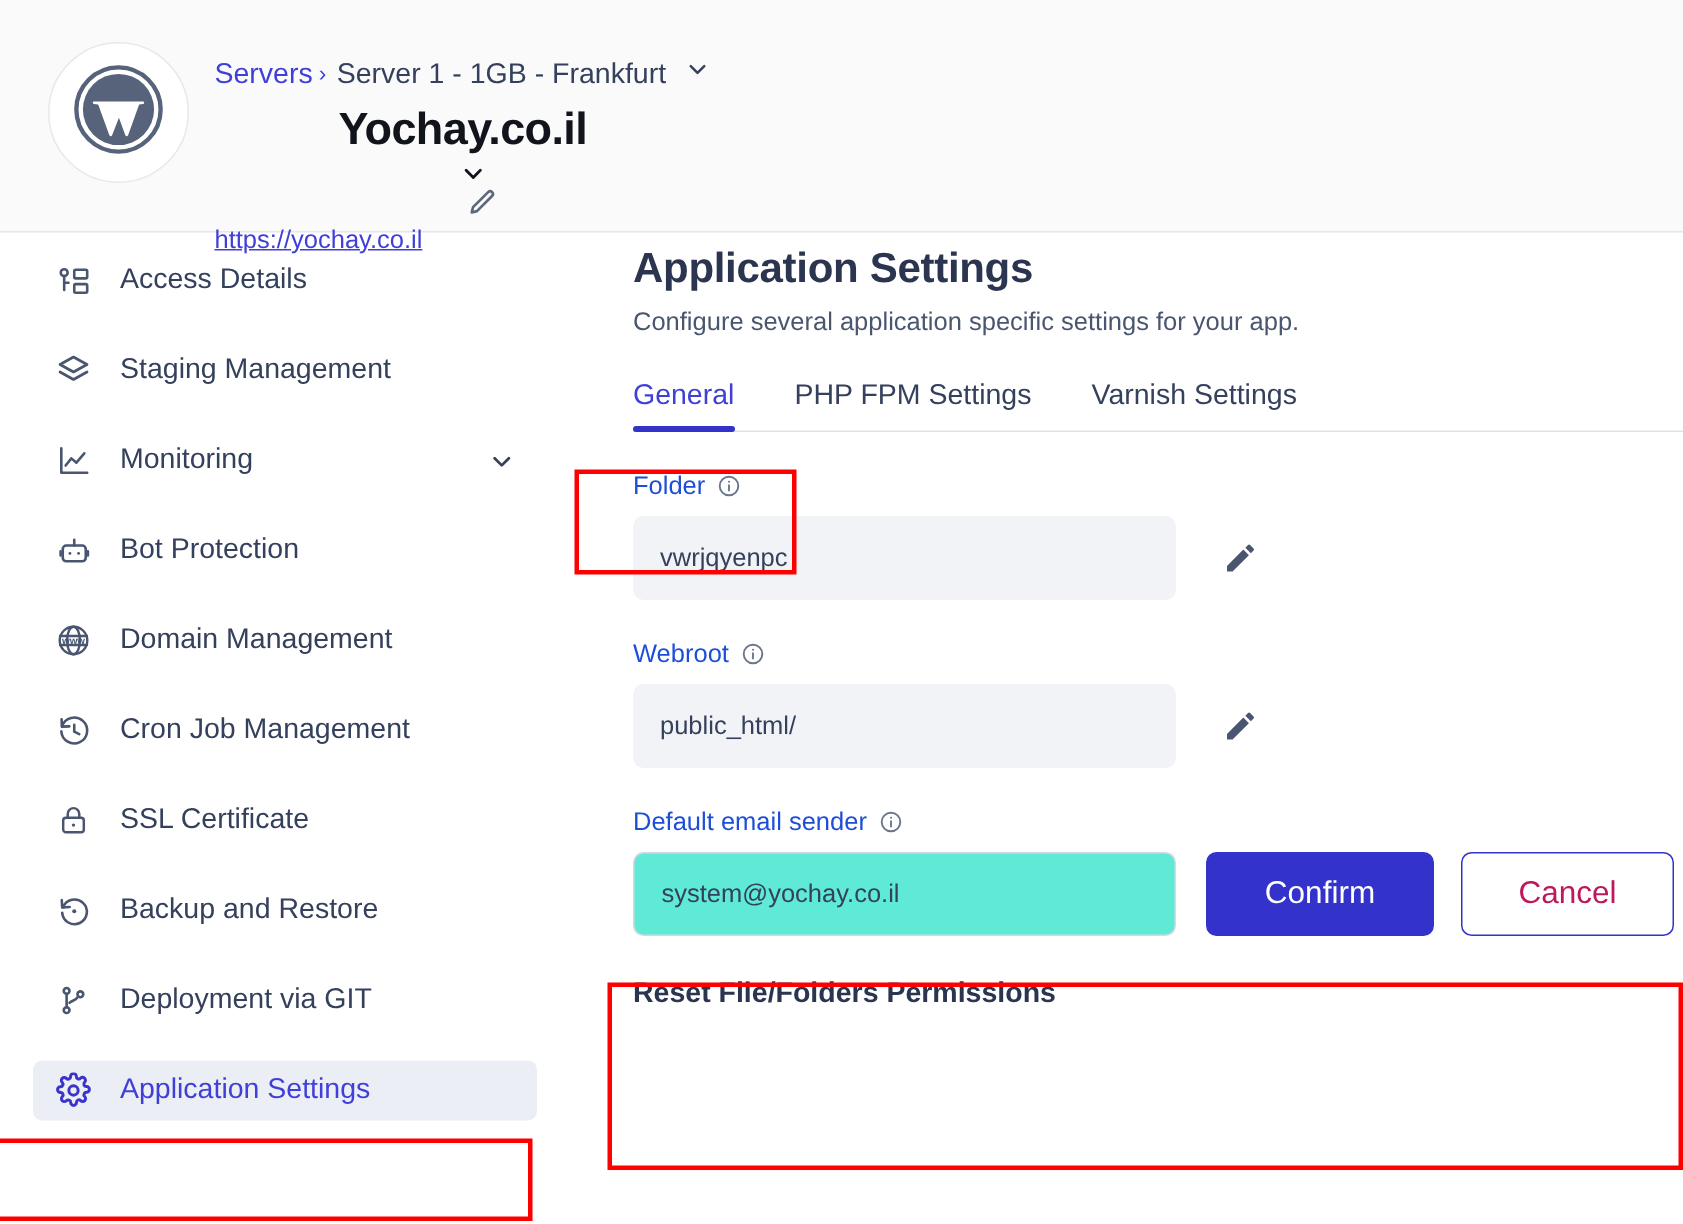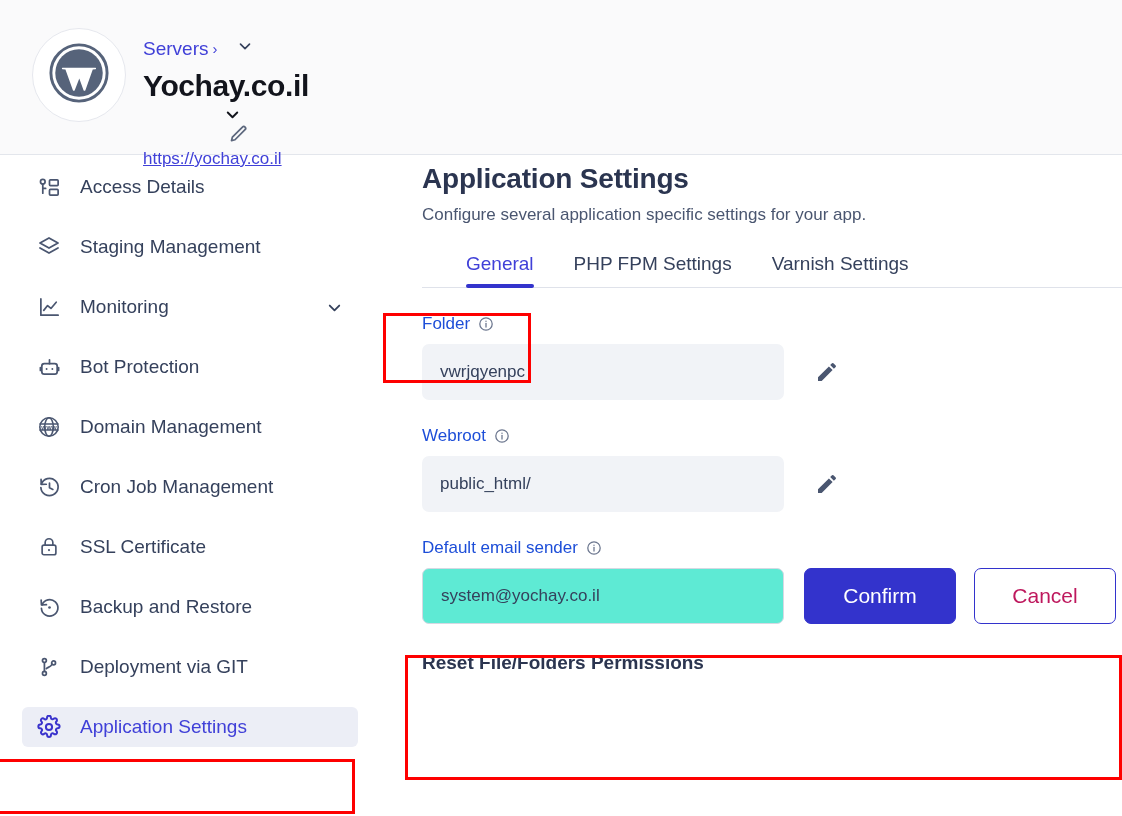--- a/index.html
+++ b/index.html
@@ -170,21 +170,21 @@
   }
   .tab {
     font-size: 19px;
     color: #35415c;
     padding: 0 0 12px 0;
     margin-right: 40px;
     cursor: pointer;
     position: relative;
     white-space: nowrap;
   }
-  .tab.active { color: #4040d8; margin-left: 44px; }
+  .tab.active { color: #4040d8; }
   .tab.active::after {
     content: "";
     position: absolute;
     left: 0; right: 0; bottom: -1px;
     height: 4px;
     background: #3333cc;
     border-radius: 2px;
   }
 
   .field-group { margin-top: 26px; }
@@ -297,20 +297,21 @@
         <path d="M15 26.5h34c.9 0 .9 1.6 0 1.7l-2.8.3-7.6 21.2c-.3.9-1.6.9-1.9 0l-4.4-12.1-4.7 12.1c-.3.9-1.6.9-1.9 0L18 28.5l-3-.3c-.9-.1-.9-1.7 0-1.7z" fill="#ffffff"></path>
       </svg>
     </span>
   </div>
 
   <div class="header-text">
 
     <div class="breadcrumb">
       <a class="crumb-link" href="#">Servers</a>
       <span class="crumb-sep">›</span>
+      <span class="crumb-current">Server 1 - 1GB - Frankfurt</span>
       <span class="chev">
         <svg width="18" height="18" viewBox="0 0 24 24" fill="none" stroke="currentColor" stroke-width="2.2" stroke-linecap="round" stroke-linejoin="round">
             <polyline points="6 9.5 12 15.5 18 9.5"></polyline>
           </svg>
       </span>
     </div>
 
     <div class="site-row">
       <span class="site-title">Yochay.co.il</span>
       <span class="site-chev">

